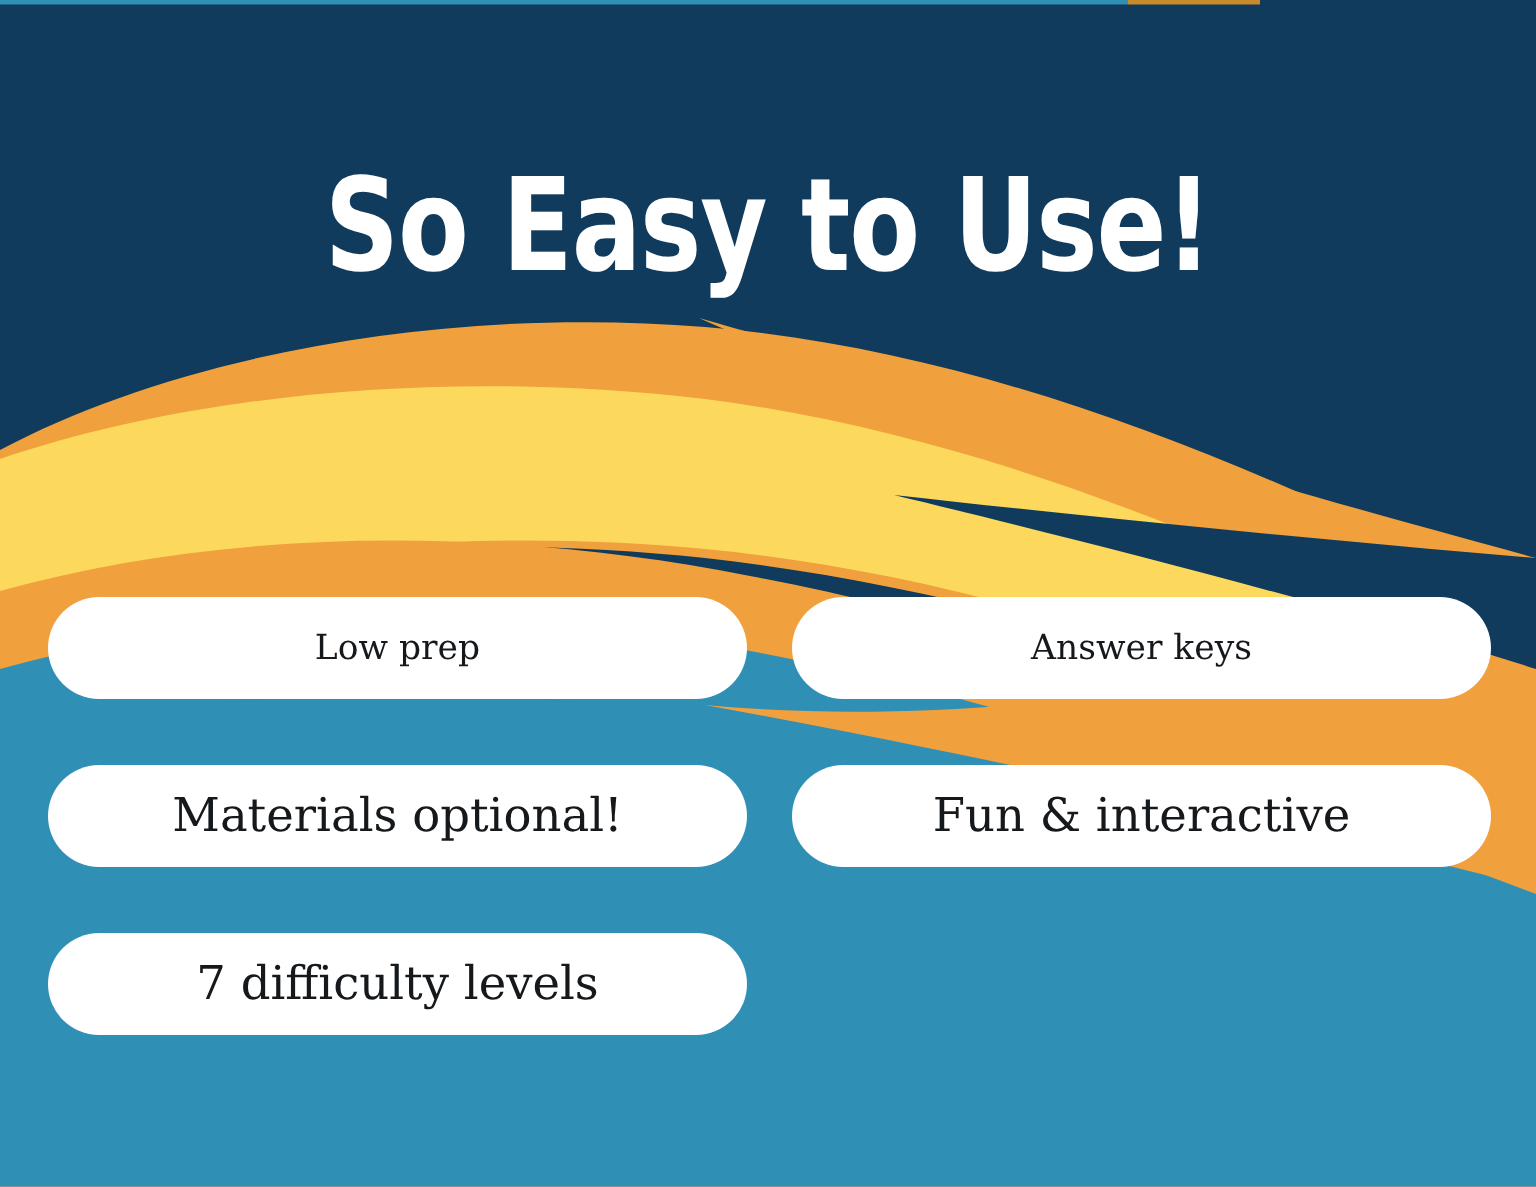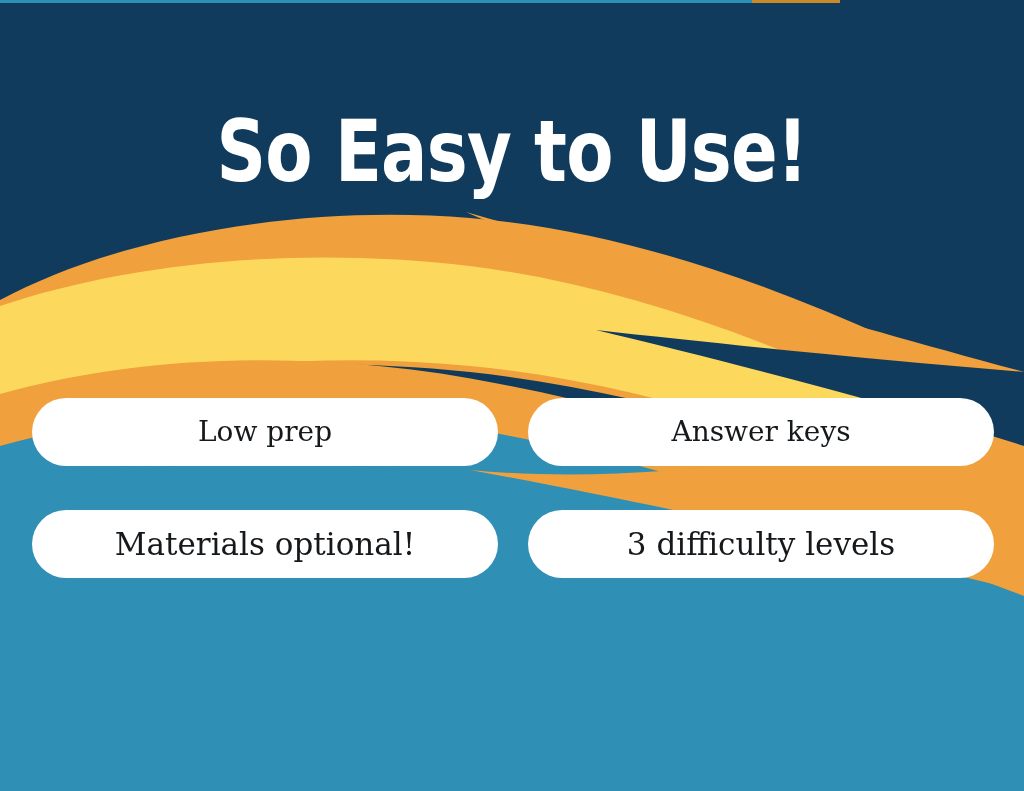--- a/index.html
+++ b/index.html
@@ -80,21 +80,21 @@
 
   .pill {
     height: 68px;
     background: #ffffff;
     border-radius: 34px;
     display: flex;
     align-items: center;
     justify-content: center;
     color: #16191c;
     font-family: "DejaVu Serif", serif;
-    font-size: 28px;
+    font-size: 23px;
     line-height: 1;
     white-space: nowrap;
     overflow: hidden;
     padding: 0 14px;
     box-sizing: border-box;
   }
   .pill.tight {
     font-size: 31px;
     text-align: center;
   }
@@ -134,16 +134,17 @@
 
   <div class="top-rule top-rule-blue"></div>
   <div class="top-rule top-rule-orange"></div>
 
   <h1 class="title">So Easy to Use!</h1>
 
   <div class="pill-grid">
     <div class="pill">Low prep</div>
     <div class="pill">Answer keys</div>
     <div class="pill tight">Materials optional!</div>
-    <div class="pill tight">3 difficulty levels</div>
+    <div class="pill tight">Fun &amp; interactive</div>
+    <div class="pill tight">7 difficulty levels</div>
   </div>
 
 </div>
 
 </body></html>

